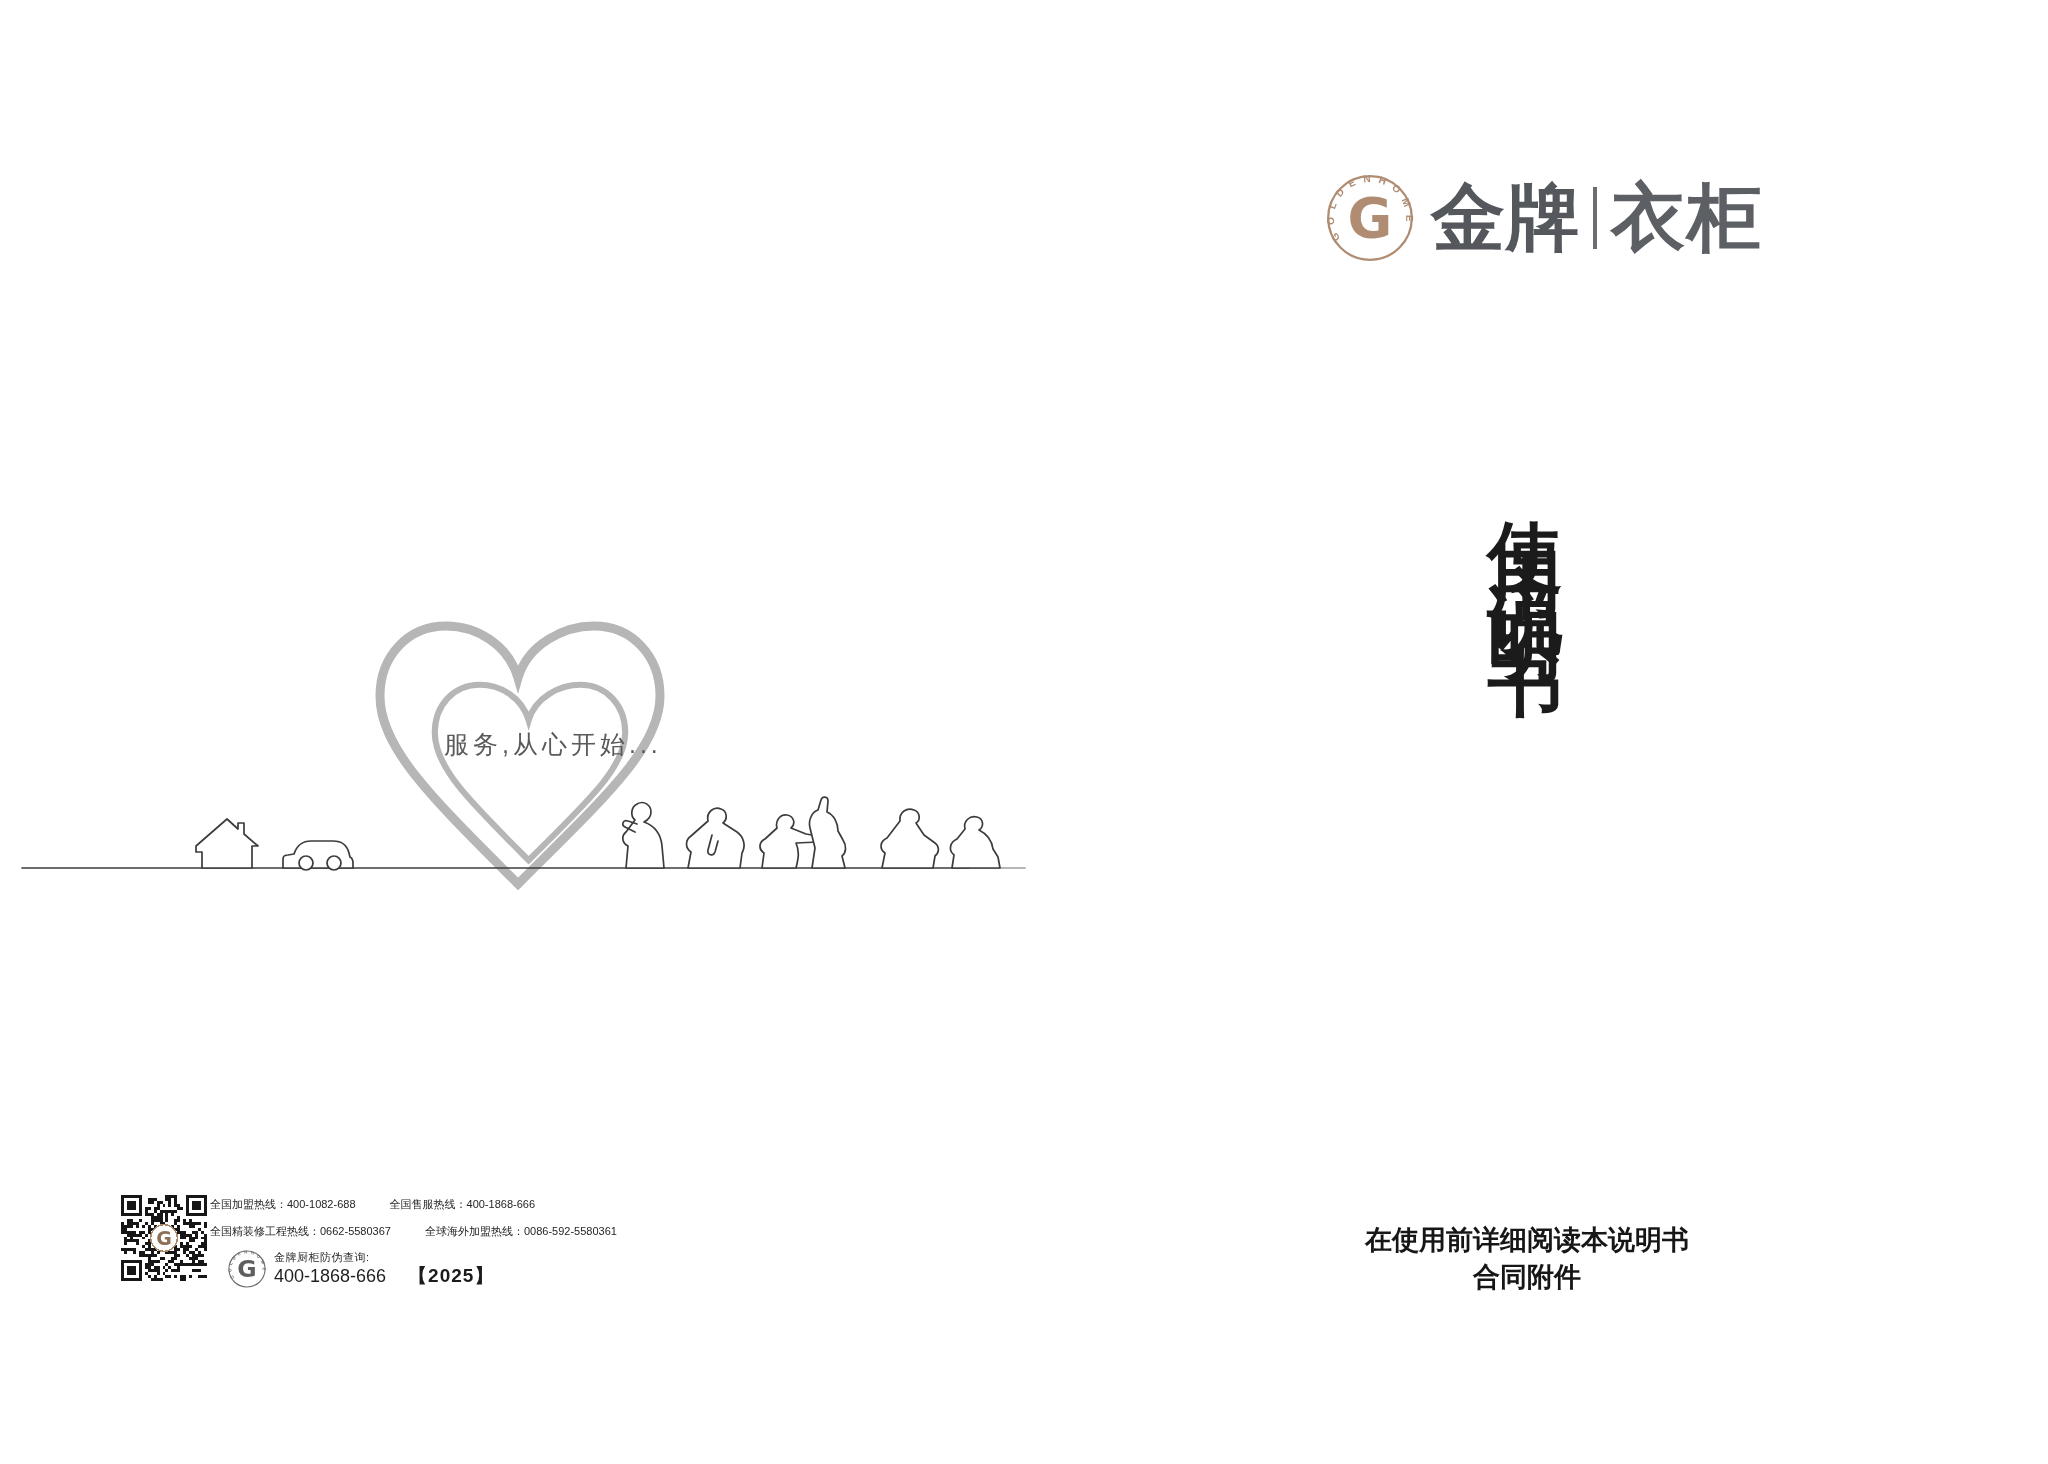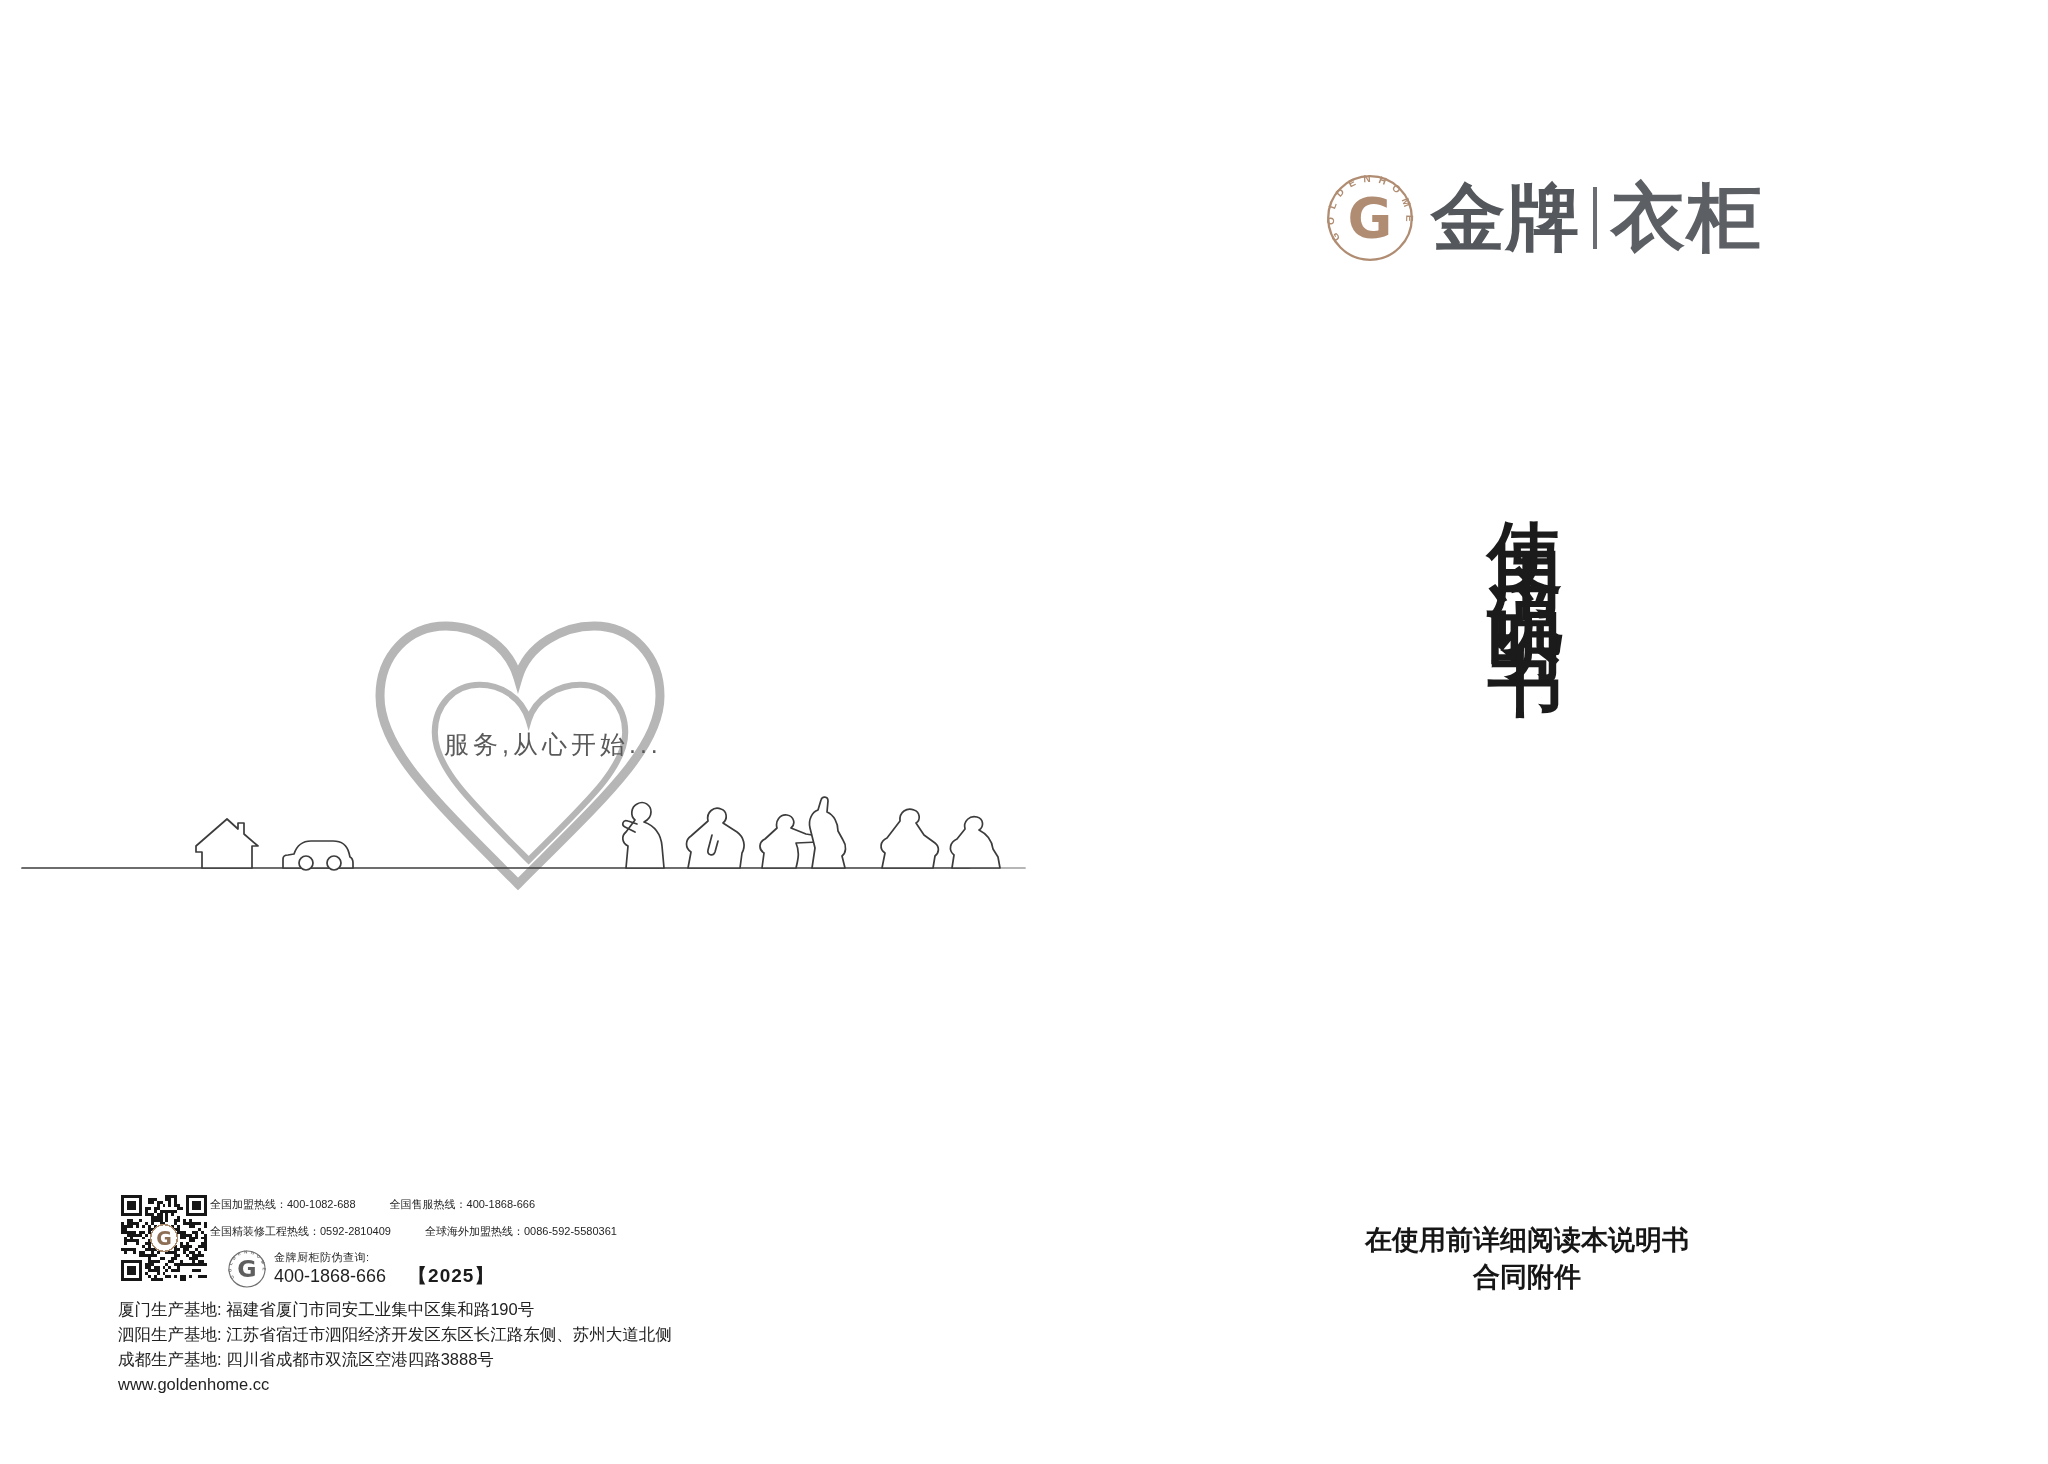--- a/index.html
+++ b/index.html
@@ -408,38 +408,32 @@
     </g>
     <circle cx="14.5" cy="14.5" r="4.5" fill="#ffffff" stroke="#a98a6d" stroke-width="0.5"></circle>
     <text x="14.5" y="16.9" text-anchor="middle" font-size="6.4" font-weight="bold" fill="#8d6f55" font-family="DejaVu Sans, Liberation Sans, sans-serif">G</text>
   </svg>
 
   <div class="abs hotline-row hotline-row-1">
     <span>全国加盟热线：400-1082-688</span>
     <span>全国售服热线：400-1868-666</span>
   </div>
   <div class="abs hotline-row hotline-row-2">
-    <span>全国精装修工程热线：0592-2810409</span>
+    <span>全国精装修工程热线：0662-5580367</span>
     <span>全球海外加盟热线：0086-592-5580361</span>
   </div>
 
   <div class="abs antifake">
     <svg width="38" height="38" viewBox="0 0 100 100">
       <circle cx="50" cy="50" r="47.5" fill="none" stroke="#6e6e6e" stroke-width="3"></circle>
       <path id="arc-small" d="M16.4,73.5 A41,41 0 1 1 83.6,73.5" fill="none"></path>
       <text class="emblem-ring" fill="#6e6e6e"><textPath href="#arc-small">G O L D E N H O M E</textPath></text>
       <text class="emblem-g" x="50" y="72" text-anchor="middle" font-size="62" fill="#5f5f5f">G</text>
     </svg>
     <div class="antifake-text">
       <div class="antifake-label">金牌厨柜防伪查询:</div>
       <div class="antifake-phone">400-1868-666</div>
     </div>
     <div class="antifake-year">【2025】</div>
   </div>
 
-  <div class="abs addresses">
-    <div>厦门生产基地: 福建省厦门市同安工业集中区集和路190号</div>
-    <div>泗阳生产基地: 江苏省宿迁市泗阳经济开发区东区长江路东侧、苏州大道北侧</div>
-    <div>成都生产基地: 四川省成都市双流区空港四路3888号</div>
-    <div class="website">www.goldenhome.cc</div>
-  </div>
 
 </div>
 
 </body></html>

